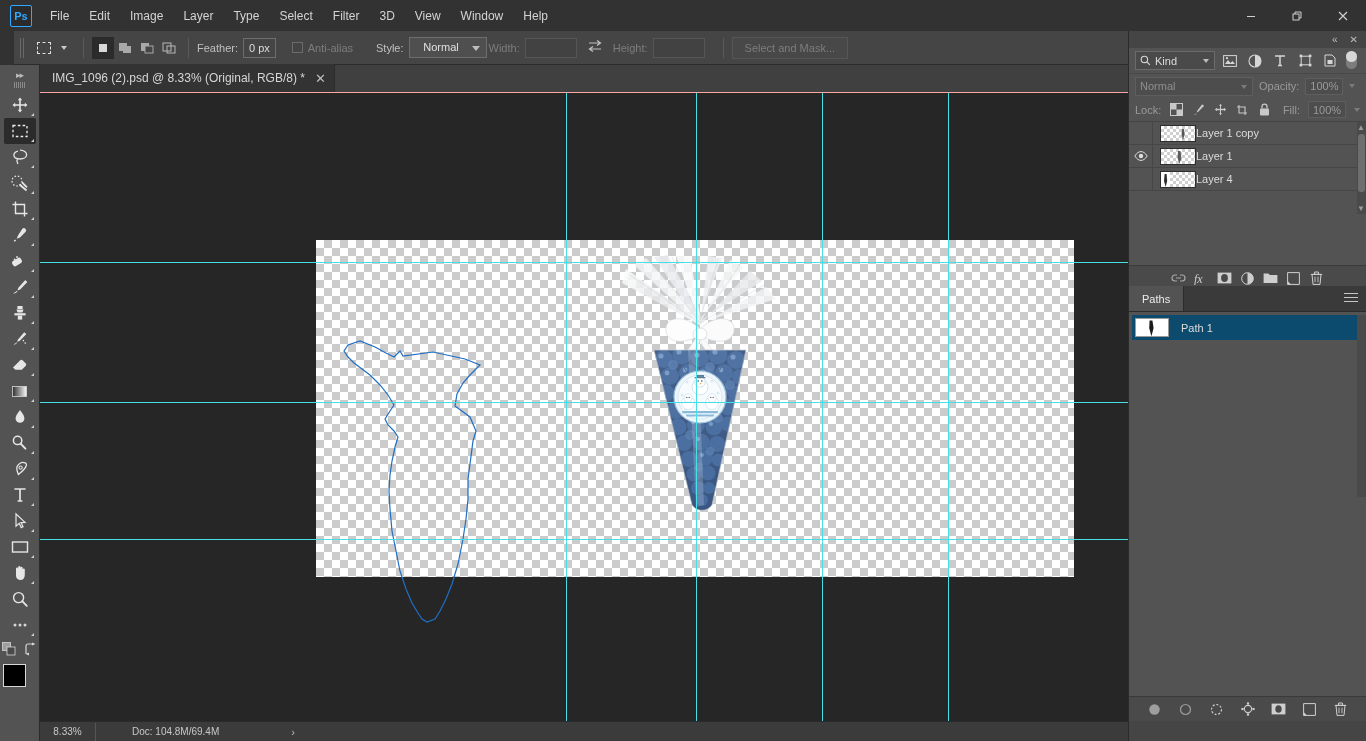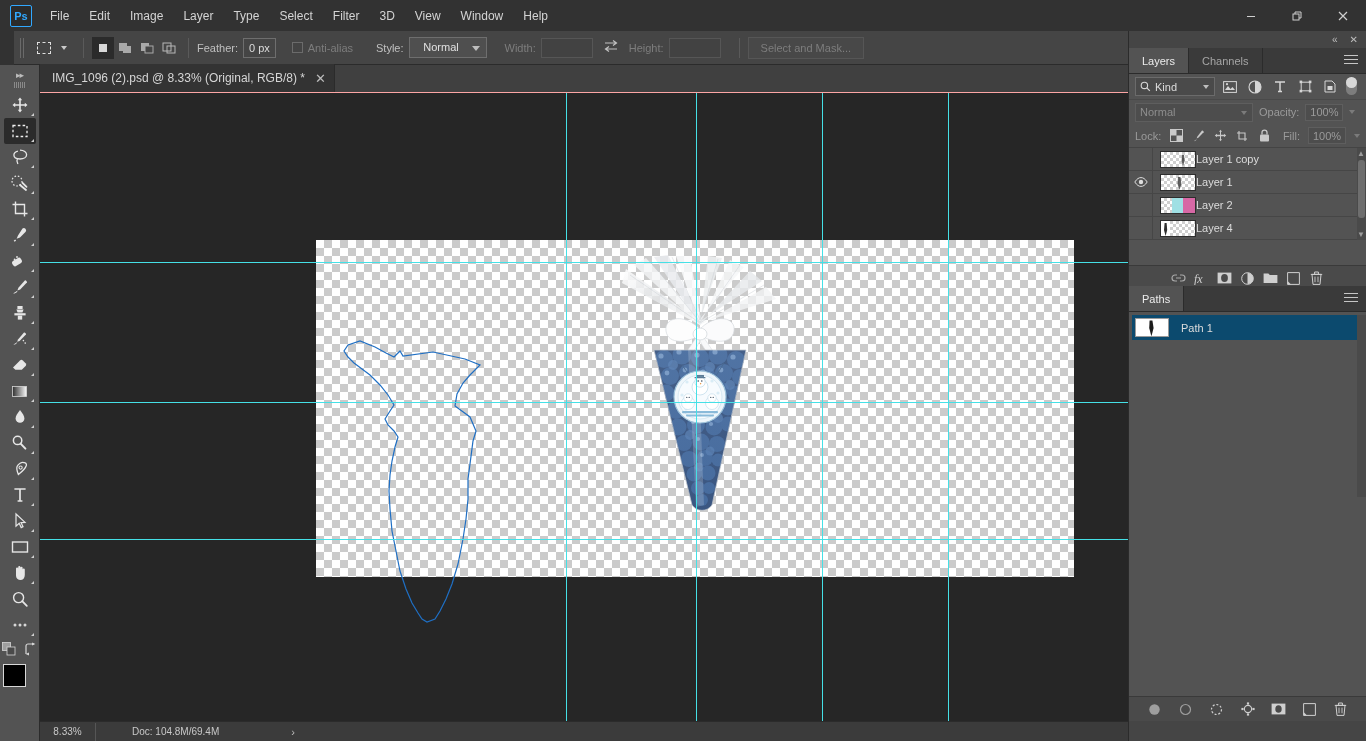--- a/index.html
+++ b/index.html
@@ -330,21 +330,21 @@
     <span class="chk"></span>
     <span class="opt-label dim">Anti-alias</span>
   </div>
 
   <span class="opt-label" style="margin-left:18px;">Style:</span>
   <span class="opt-select">
     <span>Normal</span>
     <span class="sel-caret"></span>
   </span>
 
-  <span class="opt-label dim" style="margin-left:18px;">Width:</span>
+  <span class="opt-label dim" style="margin-left:2px;">Width:</span>
   <span class="opt-field dim" style="width:52px;"></span>
 
   <span class="swap-icon">
     <svg width="16" height="14" viewBox="0 0 16 14">
       <path d="M2,4 H13 M10,1.5 L13.5,4 L10,6.5" stroke="#c2c2c2" stroke-width="1.2" fill="none"></path>
       <path d="M14,10 H3 M6,7.5 L2.5,10 L6,12.5" stroke="#c2c2c2" stroke-width="1.2" fill="none"></path>
     </svg>
   </span>
 
   <span class="opt-label dim">Height:</span>
@@ -724,25 +724,20 @@
 </div>
 
 <div id="rightdock">
 
   <div id="dock-header">
     <span class="dock-ctrl">«</span>
     <span class="dock-ctrl">✕</span>
   </div>
 
   <div id="layers-panel" style="height:242px;position:relative;">
-    <div class="panel-tabs">
-      <div class="ptab active">Layers</div>
-      <div class="ptab">Channels</div>
-      <div class="panel-menu"></div>
-    </div>
 
     <div class="filter-row">
       <div class="kind-select">
         <svg width="11" height="11" viewBox="0 0 11 11">
           <circle cx="4.4" cy="4.4" r="3.2" fill="none" stroke="#d6d6d6" stroke-width="1.1"></circle>
           <path d="M6.8,6.8 L9.8,9.8" stroke="#d6d6d6" stroke-width="1.2"></path>
         </svg>
         <span>Kind</span>
         <span class="sel-caret"></span>
       </div>
@@ -851,30 +846,20 @@
           </svg>
         </span>
         <span class="thumb">
           <svg width="36" height="17" viewBox="0 0 36 17" style="position:absolute;left:0;top:0;">
             <path d="M17,2 L19.4,2 L20.4,9 L18.4,15 L16.6,9 Z" fill="#3a3a3a" opacity="0.8"></path>
           </svg>
         </span>
         <span class="layer-name">Layer 1</span>
       </div>
 
-      <div class="layer-row">
-        <span class="eye-cell"></span>
-        <span class="thumb">
-          <svg width="36" height="17" viewBox="0 0 36 17" style="position:absolute;left:0;top:0;">
-            <rect x="11" y="0" width="11" height="17" fill="#9fe0e4"></rect>
-            <rect x="22" y="0" width="14" height="17" fill="#d768a5"></rect>
-          </svg>
-        </span>
-        <span class="layer-name">Layer 2</span>
-      </div>
 
       <div class="layer-row">
         <span class="eye-cell"></span>
         <span class="thumb">
           <svg width="36" height="17" viewBox="0 0 36 17" style="position:absolute;left:0;top:0;">
             <rect x="0" y="0" width="9" height="17" fill="#ffffff"></rect>
             <path d="M3.6,2 L5.6,2 L6.2,9 L4.6,15 L3,9 Z" fill="#2f2f2f"></path>
           </svg>
         </span>
         <span class="layer-name">Layer 4</span>

